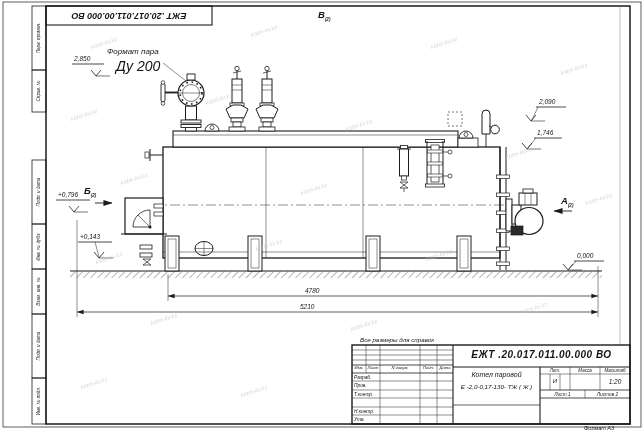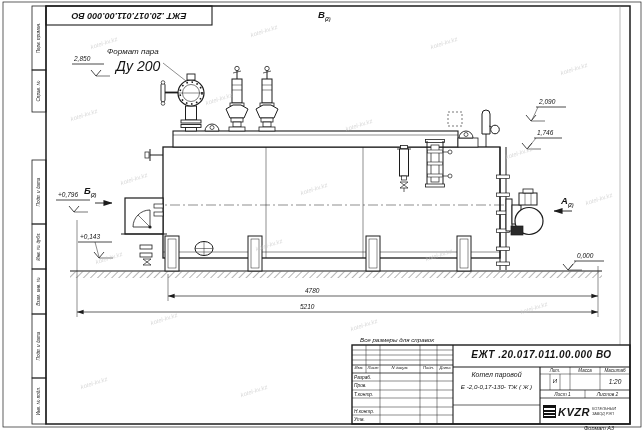--- a/index.html
+++ b/index.html
@@ -344,24 +344,16 @@
   <div class="tbtxt ctr" style="left:380px;top:366px;width:40px;font-size:4.2px">N докум.</div>
   <div class="tbtxt ctr" style="left:420px;top:366px;width:17px;font-size:4.2px">Подп.</div>
   <div class="tbtxt ctr" style="left:437px;top:366px;width:16px;font-size:4.2px">Дата</div>
 
   <div class="tbtxt" style="left:354px;top:374.5px;font-size:4.8px">Разраб.</div>
   <div class="tbtxt" style="left:354px;top:383px;font-size:4.8px">Пров.</div>
   <div class="tbtxt" style="left:354px;top:391.5px;font-size:4.8px">Т.контр.</div>
   <div class="tbtxt" style="left:354px;top:408.5px;font-size:4.8px">Н.контр.</div>
   <div class="tbtxt" style="left:354px;top:417px;font-size:4.8px">Утв.</div>
 
-  <div class="logo">
-    <span class="logo-ic"></span>
-    <span class="logo-tx">KVZR</span>
-    <span class="logo-sub">
-      <span>КОТЕЛЬНЫЙ</span><br>
-      <span>ЗАВОД РЭП</span>
-    </span>
-  </div>
 
   <div class="tbtxt" style="left:584px;top:424.5px;font-size:5.5px">Формат А3</div>
 
 </div>
 
 </body></html>

